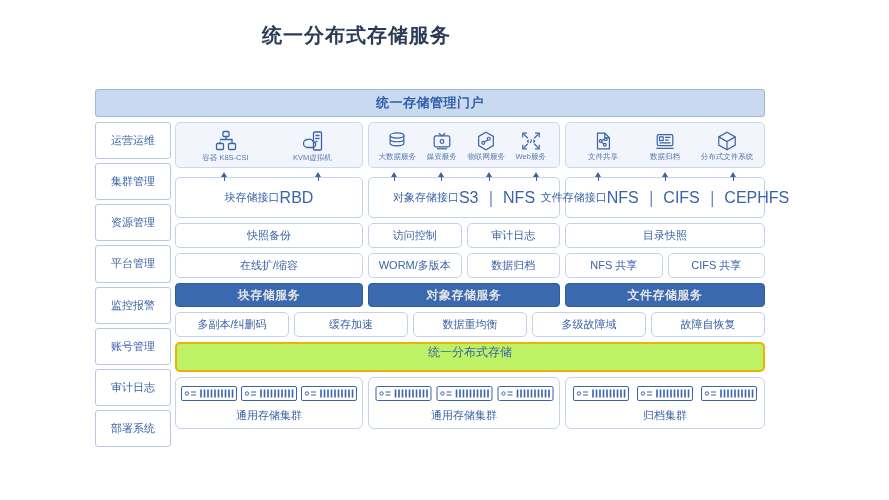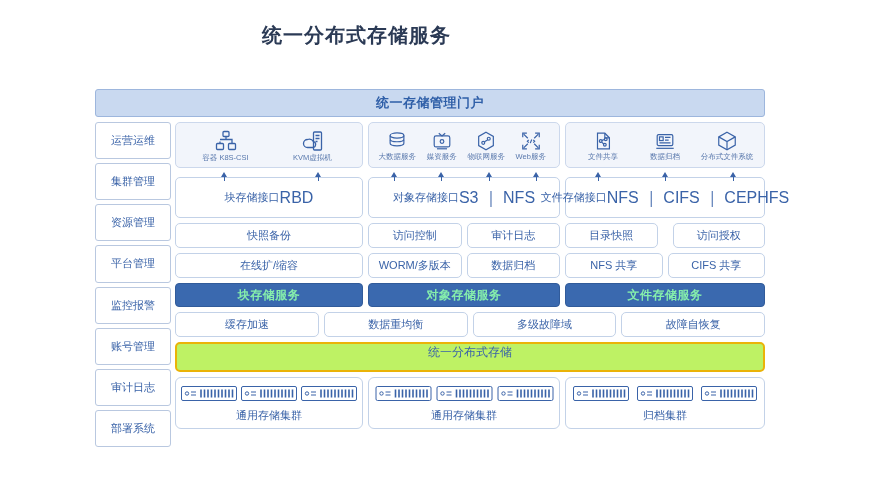--- a/index.html
+++ b/index.html
@@ -83,21 +83,21 @@
     color: #3a63a8; font-size: 11px; line-height: 1.35; white-space: nowrap;
   }
   .card-iface { height: 41px; }
   .card-feat { height: 25px; text-align: right; }
   .card .l2 { font-size: 16px; }
 
   
   .svc-bar {
     height: 24px; border-radius: 4px; background: #3a69af; border: 1px solid #315b9a;
     display: flex; align-items: center; justify-content: center;
-    color: #86efac; font-size: 12px; font-weight: bold; letter-spacing: .5px;
+    color: #e5e5e5; font-size: 12px; font-weight: bold; letter-spacing: .5px;
   }
 
   
   .band {
     height: 30px; margin-top: 5px;
     border: 2px solid #eab308; border-radius: 5px; background: #bef264;
     display: flex; align-items: flex-start; justify-content: center;
     color: #3a63a8; font-size: 12px;
   }
 
@@ -307,23 +307,20 @@
               <span>访问控制</span>
             </div>
           <div class="card card-feat flex1">
               <span>审计日志</span>
             </div>
         </div>
         <div class="c3" style="display:flex; gap:15px;">
           <div class="card card-feat flex1">
               <span>目录快照</span>
             </div>
-          <div class="card card-feat flex1">
-              <span>访问授权</span>
-            </div>
         </div>
       </div>
 
       <div class="row">
         <div class="card card-feat c1">
             <span>在线扩/缩容</span>
           </div>
         <div class="c2" style="display:flex; gap:5px;">
           <div class="card card-feat flex1">
               <span>WORM/多版本</span>
@@ -348,20 +345,23 @@
           </div>
         <div class="svc-bar c2">
             <span>对象存储服务</span>
           </div>
         <div class="svc-bar c3">
             <span>文件存储服务</span>
           </div>
       </div>
 
       <div class="row">
+        <div class="card card-feat flex1">
+            <span>多副本/纠删码</span>
+          </div>
         <div class="card card-feat flex1">
             <span>缓存加速</span>
           </div>
         <div class="card card-feat flex1">
             <span>数据重均衡</span>
           </div>
         <div class="card card-feat flex1">
             <span>多级故障域</span>
           </div>
         <div class="card card-feat flex1">

